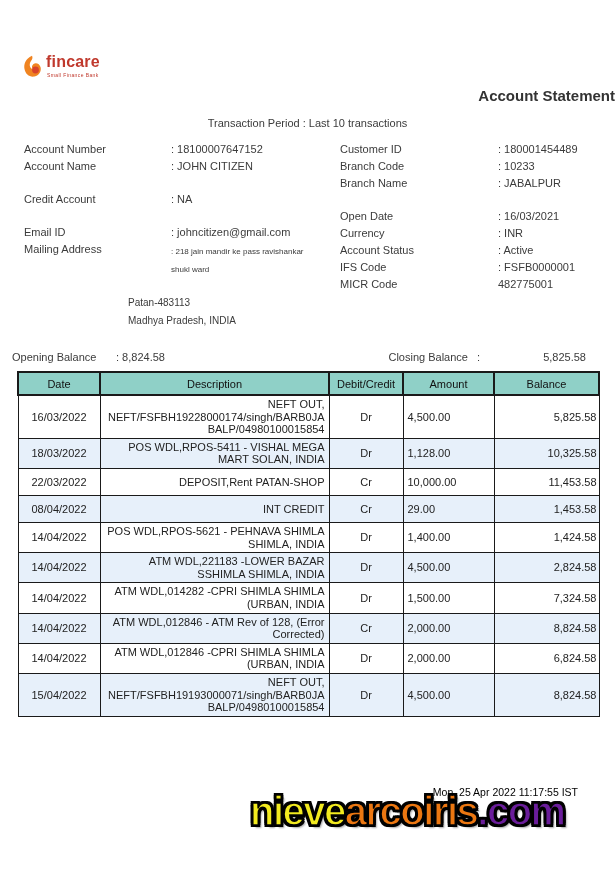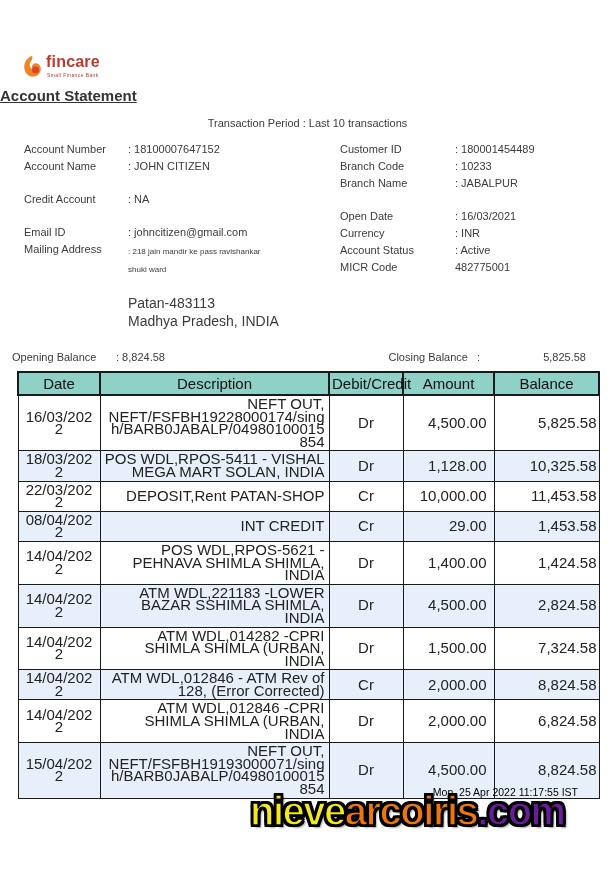--- a/index.html
+++ b/index.html
@@ -6,52 +6,52 @@
   .page{
     position:relative;width:615px;height:870px;background:#ffffff;overflow:hidden;
     font-family:"Liberation Sans", sans-serif;color:#3b3b3b;
   }
   
   .logo{position:absolute;left:22px;top:54px;display:flex;align-items:flex-start;gap:4px;}
   .logo-text{display:flex;flex-direction:column;}
   .brand{font-size:16px;font-weight:bold;color:var(--brand-color);line-height:16px;letter-spacing:.2px;}
   .tagline{font-size:5px;color:var(--brand-color);letter-spacing:.4px;margin-top:2px;margin-left:1px;}
   
-  .title{position:absolute;top:87px;left:0;width:100%;text-align:left;font-size:15px;font-weight:600;color:#333;text-decoration:underline;}
+  .title{position:absolute;top:87px;left:0;width:100%;text-align:right;font-size:15px;font-weight:600;color:#333;}
   .period{position:absolute;top:117px;left:0;width:100%;text-align:center;font-size:11px;color:#3b3b3b;}
   
   .details{position:absolute;font-size:11px;}
   #left-details{left:24px;top:141px;width:310px;}
   #right-details{left:340px;top:141px;width:262px;}
-  .drow{display:flex;line-height:17px;}
+  .drow{display:flex;line-height:17px;gap:43px;}
   .drow.gap-after{margin-bottom:16px;}
   #left-details .lbl{width:104px;flex:none;}
   #right-details .lbl{width:115px;flex:none;}
   .val{flex:1;}
   .drow.small .val{font-size:8px;line-height:18px;padding-top:2px;}
-  .addr-extra{margin-left:104px;margin-top:15px;font-size:14px;line-height:18px;}
+  .addr-extra{margin-left:104px;margin-top:15px;font-size:10px;line-height:18px;}
   
   .balances{position:absolute;left:12px;top:351px;width:574px;display:flex;font-size:11px;align-items:baseline;}
   .opening{display:flex;}
   .opening .blbl{width:104px;}
   .closing{margin-left:auto;display:flex;align-items:baseline;}
   .closing .bsep{margin-left:9px;}
   .closing .bval{width:106px;text-align:right;}
   
-  .txn-table{position:absolute;left:17px;top:371px;width:581px;border-collapse:collapse;table-layout:fixed;font-size:15px;color:#222;}
+  .txn-table{position:absolute;left:17px;top:371px;width:581px;border-collapse:collapse;table-layout:fixed;font-size:11px;color:#222;}
   .txn-table th{
     background:var(--header-bg);border:2px solid #1a1a1a;font-weight:400;
     height:21px;padding:0 2px;text-align:center;color:#111;
   }
   .txn-table td{border:1px solid #1a1a1a;padding:2px 4px;height:22px;line-height:12.6px;vertical-align:middle;overflow-wrap:break-word;word-wrap:break-word;}
   .txn-table tr.alt td{background:var(--alt-row-bg);}
   .txn-table td.c0{text-align:center;}
   .txn-table td.c1{text-align:right;}
   .txn-table td.c2{text-align:center;}
-  .txn-table td.c3{text-align:right;padding-right:7px;}
+  .txn-table td.c3{padding-right:7px;}
   .txn-table td.c4{text-align:right;padding-right:2px;}
   
   .timestamp{position:absolute;top:786px;right:37px;font-size:10.5px;color:#000;z-index:3;}
   .watermark{
     position:absolute;top:789px;left:250px;z-index:2;white-space:nowrap;
     font-size:40px;font-weight:bold;letter-spacing:-1.5px;line-height:44px;
     -webkit-text-stroke:1.5px #000;
   }
   .watermark span{
     text-shadow:-2px -2px 0 #000,2px -2px 0 #000,-2px 2px 0 #000,2px 2px 0 #000,
@@ -126,20 +126,24 @@
         <span class="lbl">Open Date</span>
         <span class="val">: 16/03/2021</span>
       </div>
       <div class="drow">
         <span class="lbl">Currency</span>
         <span class="val">: INR</span>
       </div>
       <div class="drow">
         <span class="lbl">Account Status</span>
         <span class="val">: Active</span>
+      </div>
+      <div class="drow">
+        <span class="lbl">IFS Code</span>
+        <span class="val">: FSFB0000001</span>
       </div>
       <div class="drow">
         <span class="lbl">MICR Code</span>
         <span class="val">482775001</span>
       </div>
     </div>
 
   <div class="balances">
     <div class="opening">
       <span class="blbl">Opening Balance</span>

